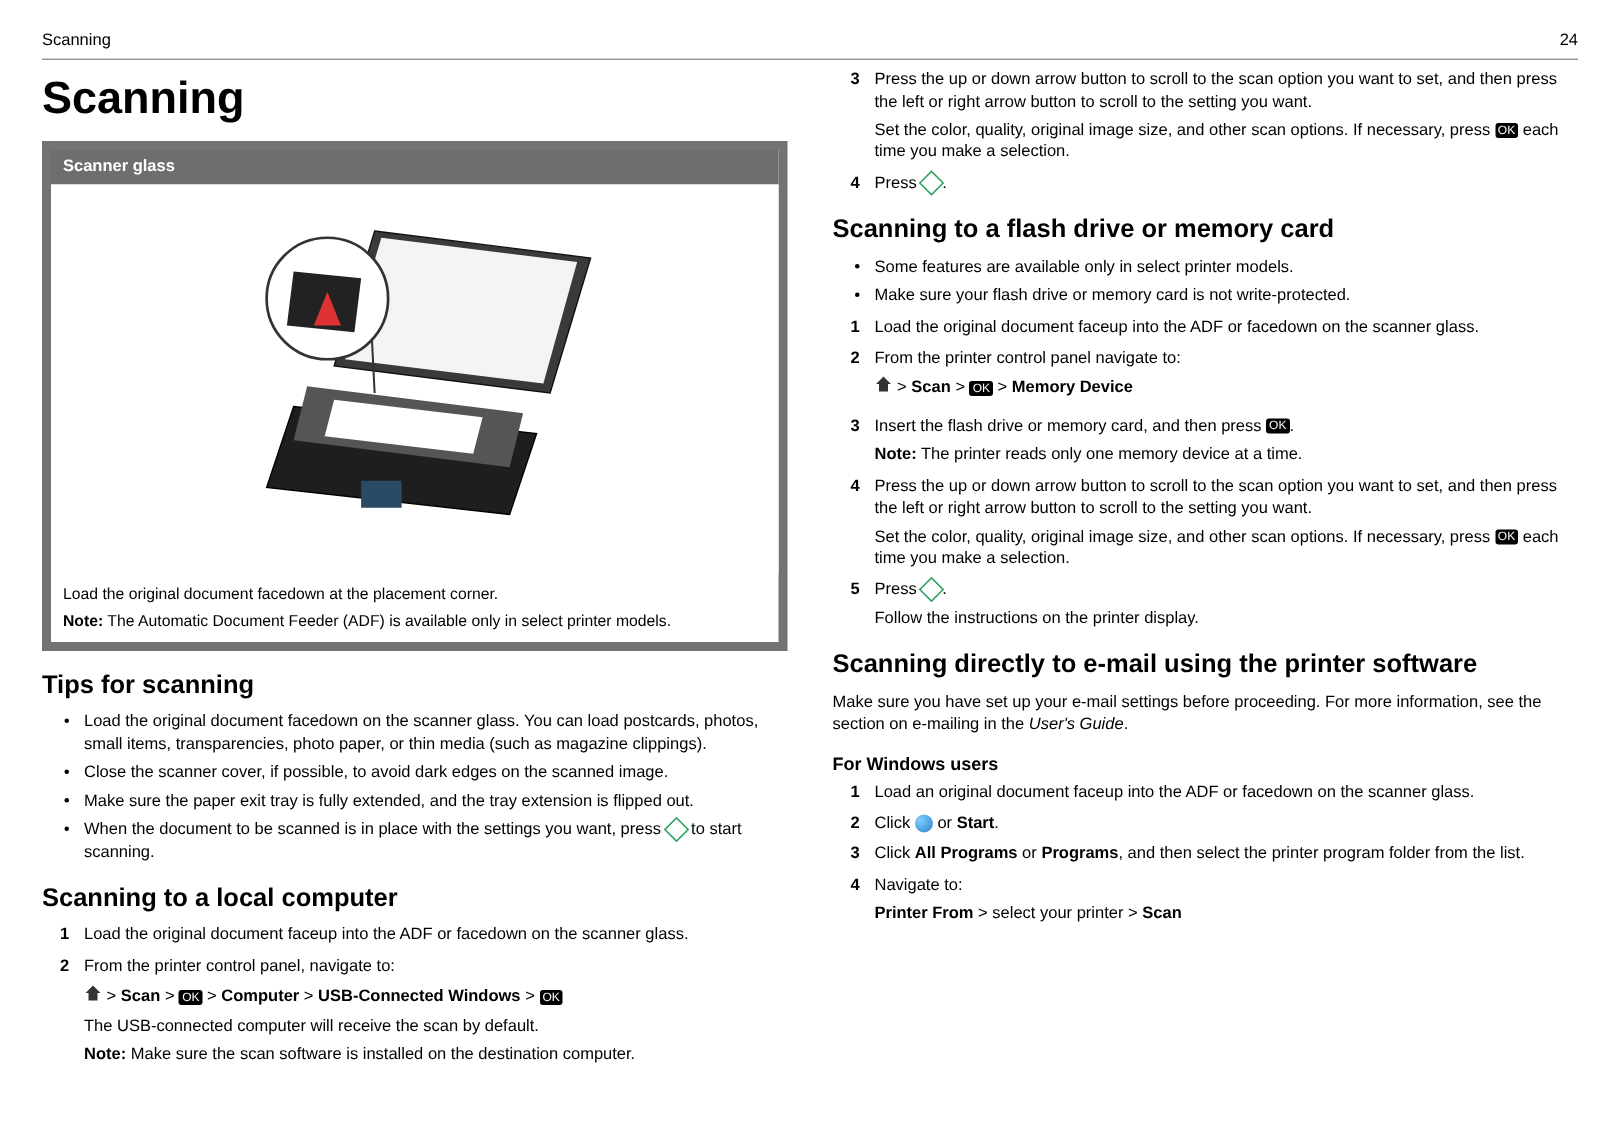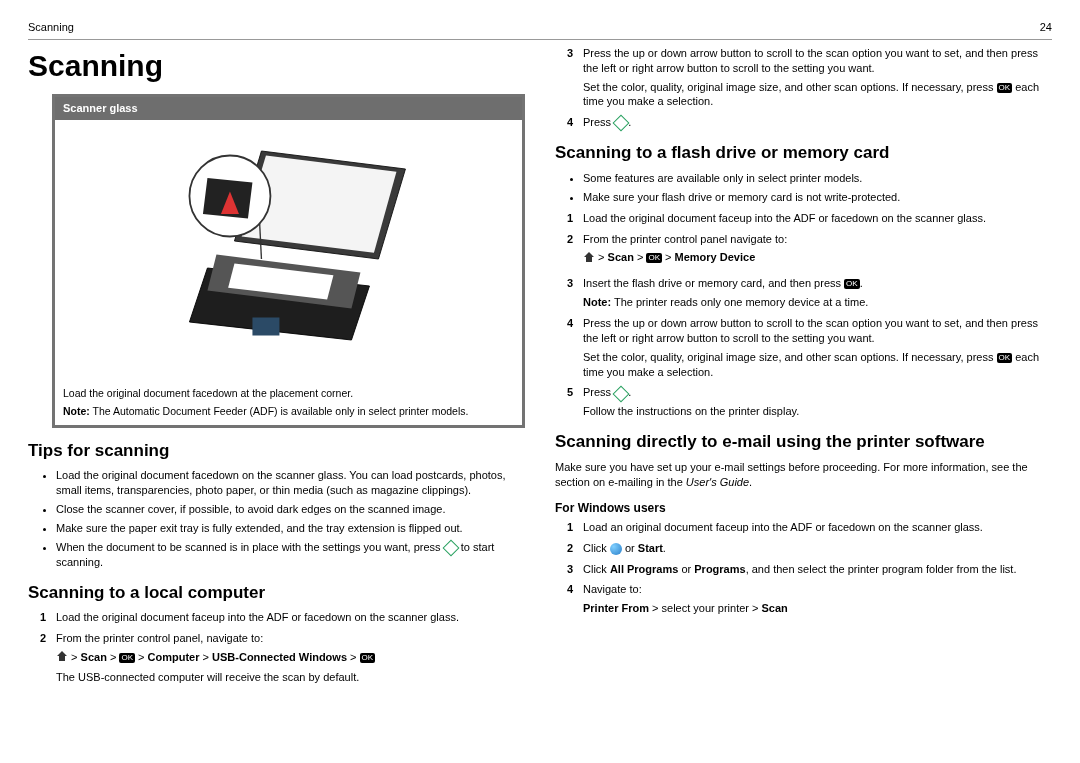--- a/index.html
+++ b/index.html
@@ -13,21 +13,21 @@
     padding: 20px 28px;
     line-height: 1.35;
   }
   .top-bar { display: flex; justify-content: space-between; font-size: 11px; margin-bottom: 4px; }
   .hr { border-top: 1px solid #999; margin-bottom: 6px; }
   .columns { display: flex; gap: 30px; }
   .col { flex: 1; }
   h1 { font-size: 30px; font-weight: 700; margin-bottom: 8px; }
   h2 { font-size: 17px; font-weight: 700; margin: 12px 0 6px 0; }
   h3 { font-size: 12px; font-weight: 700; margin: 10px 0 4px 0; }
-  .figure-box { border: 3px solid #737373; margin-bottom: 10px; margin-left: 24px; }
+  .figure-box { border: 6px solid #737373; margin-bottom: 10px; }
   .figure-title { background: #6e6e6e; color: #fff; font-weight: 700; padding: 4px 8px; font-size: 11px; }
   .figure-img {
     height: 260px;
     display: flex; align-items: center; justify-content: center;
     background: #fff;
     position: relative;
   }
   .printer-svg { width: 70%; height: 90%; }
   .figure-caption { padding: 6px 8px; font-size: 10.5px; }
   .figure-caption .note { margin-top: 4px; }
@@ -140,20 +140,23 @@
             <span>&gt;</span>
             <span class="ok-badge">OK</span>
             <span>&gt;</span>
             <b>Computer</b>
             <span>&gt;</span>
             <b>USB-Connected Windows</b>
             <span>&gt;</span>
             <span class="ok-badge">OK</span>
           </div>
           <div class="sub">The USB-connected computer will receive the scan by default.</div>
+          <div class="sub">
+            <b>Note:</b><span> Make sure the scan software is installed on the destination computer.</span>
+          </div>
         </span>
       </li>
     </ol>
   </div>
 
   <div class="col">
 
     <ol class="steps">
       <li>
         <span class="num">3</span>

